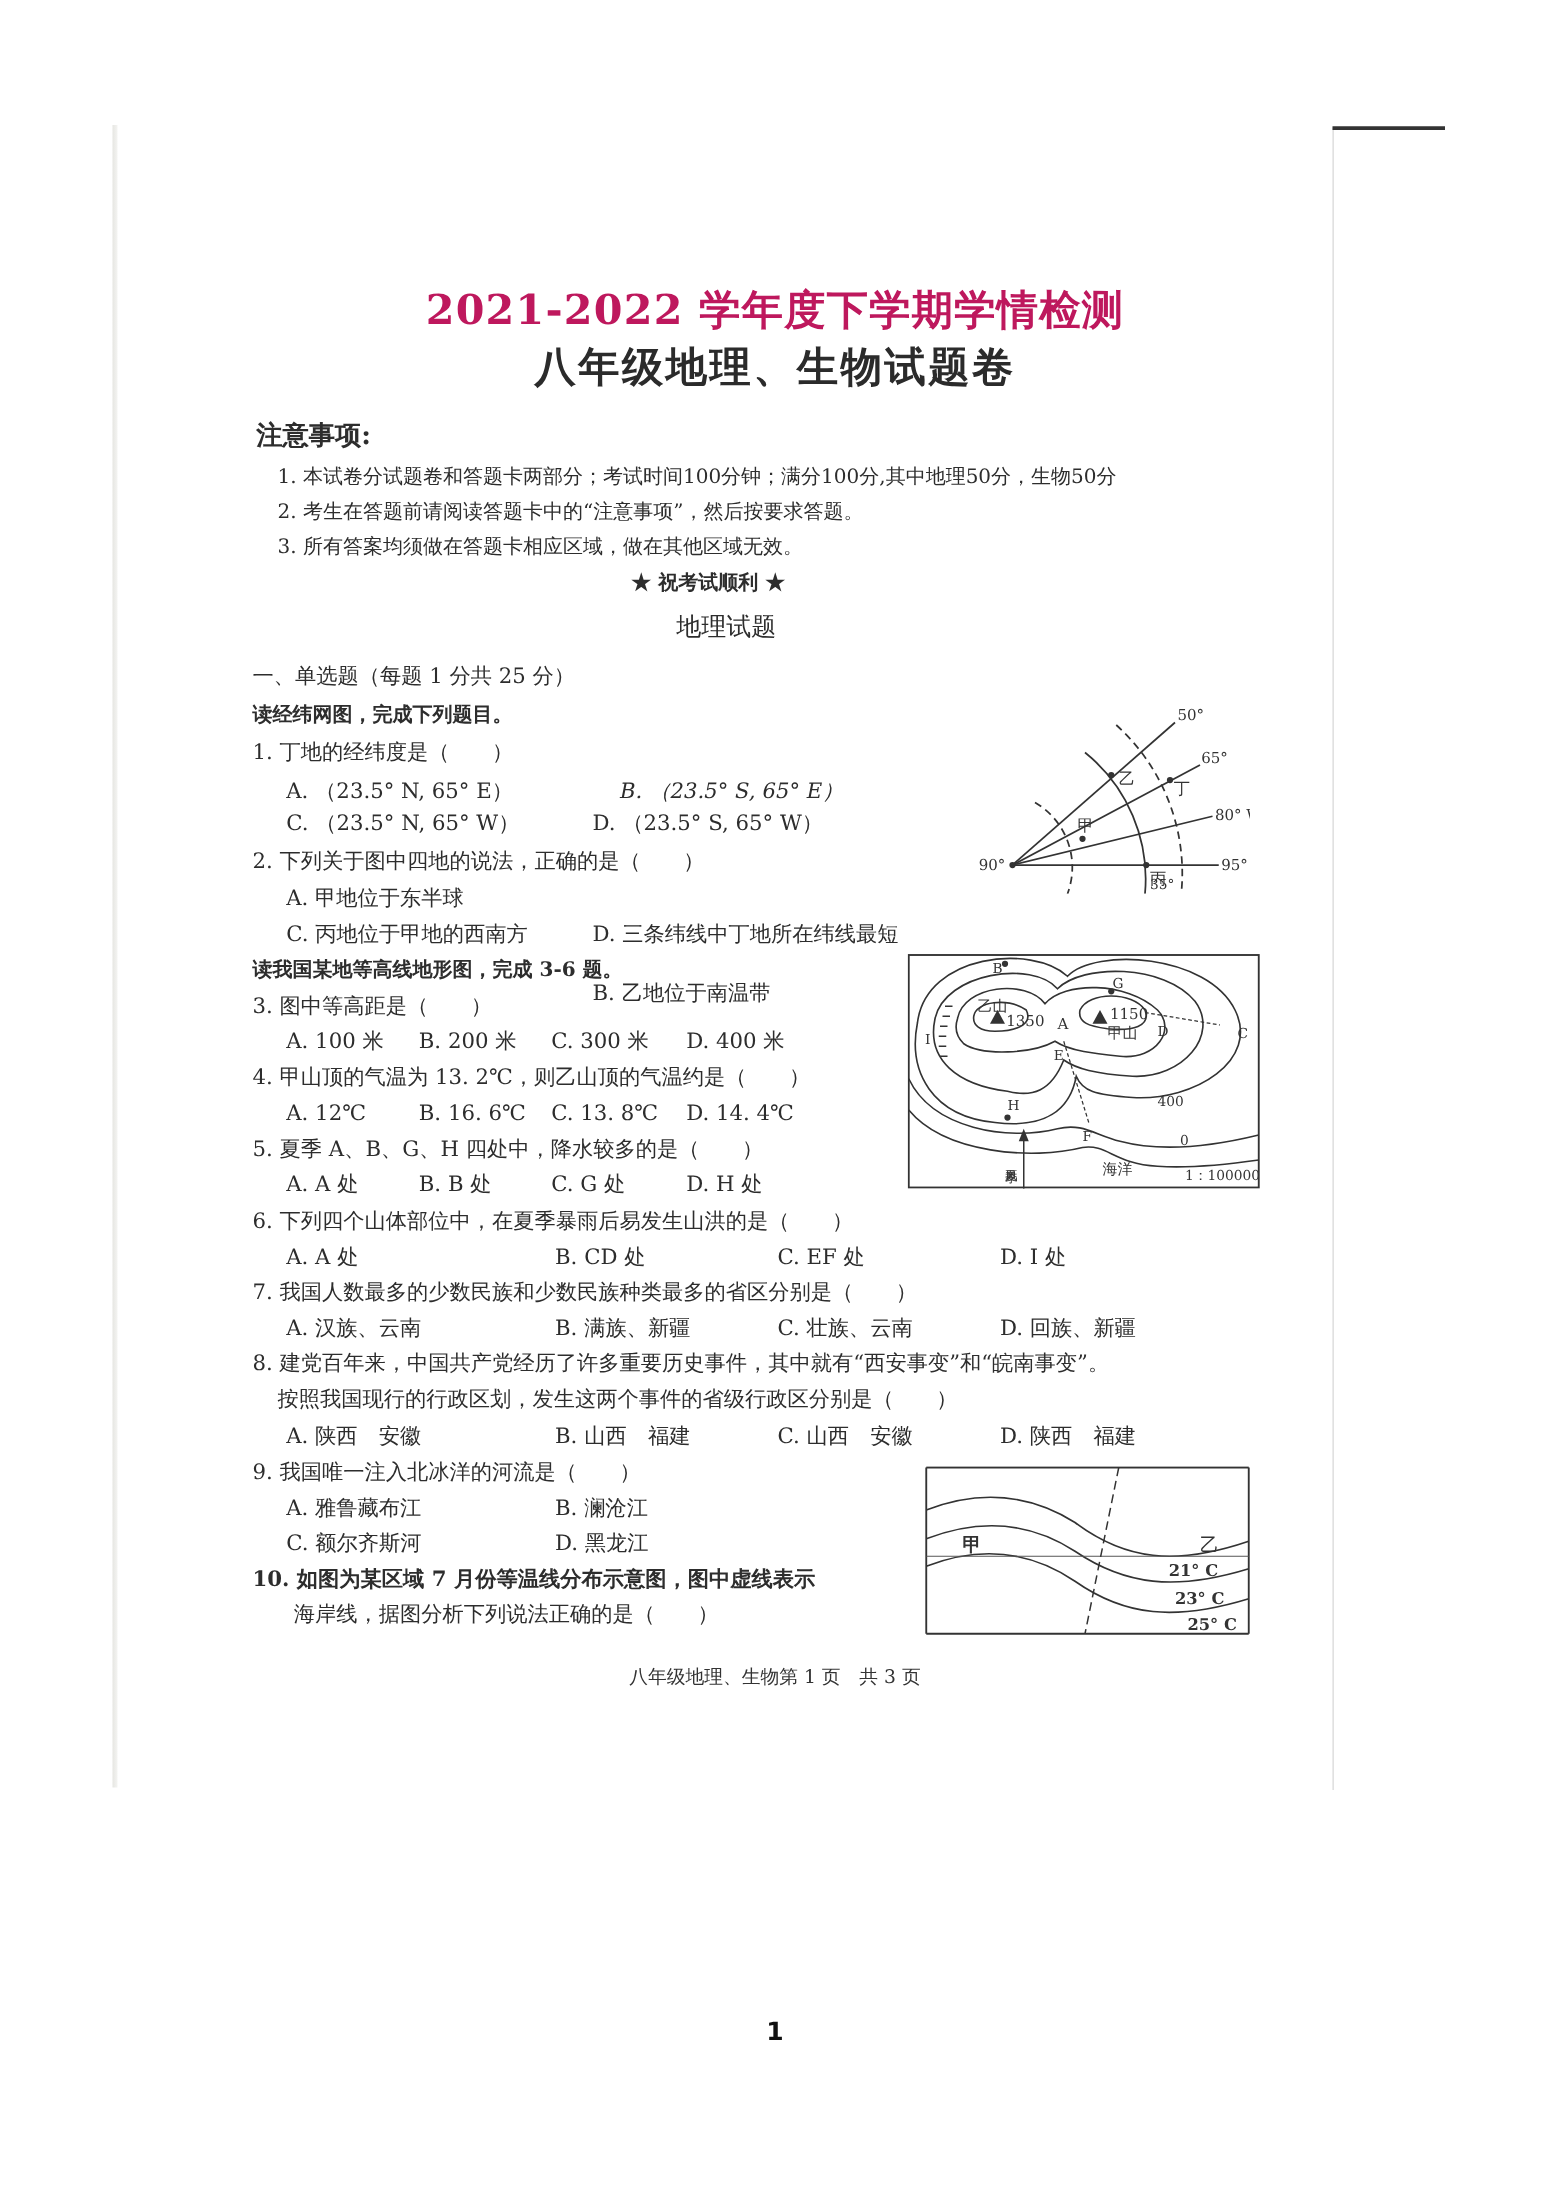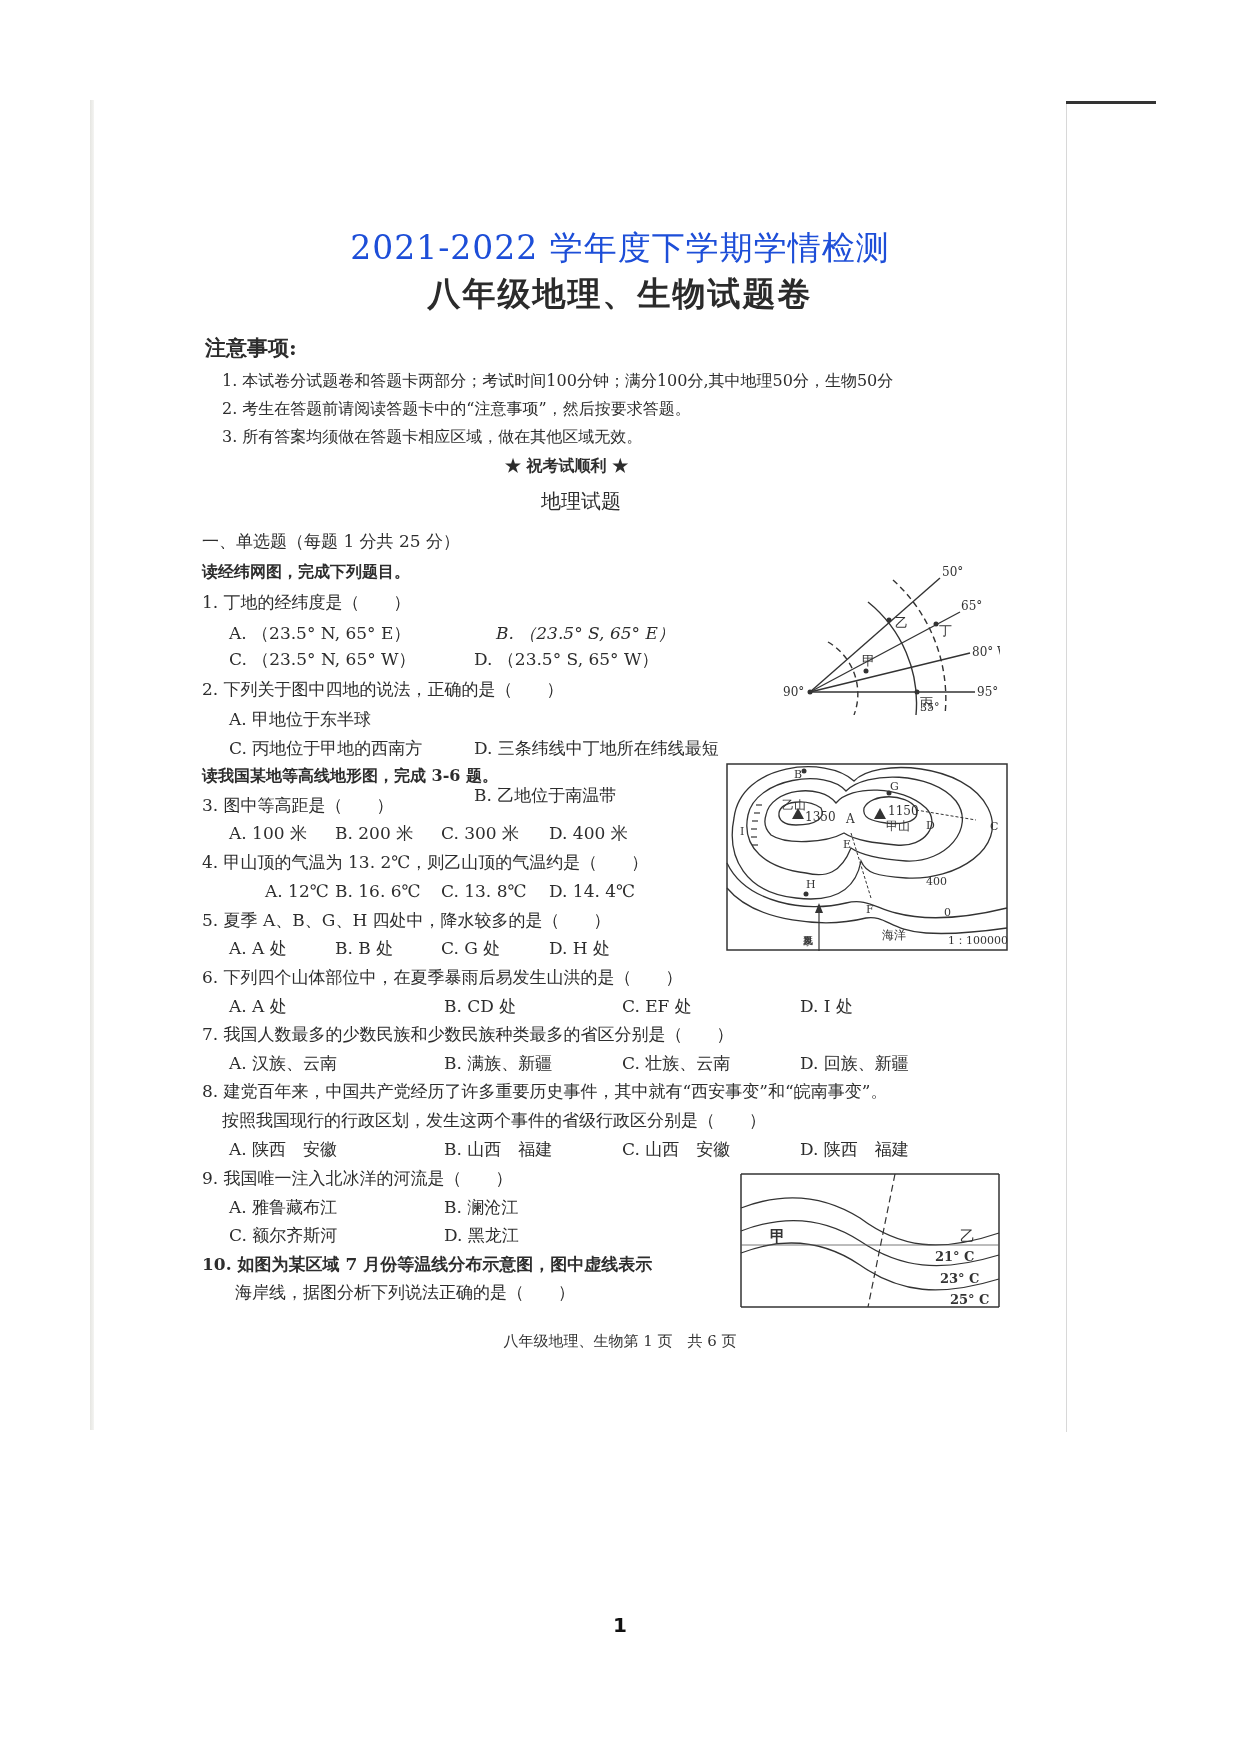--- a/index.html
+++ b/index.html
@@ -4,21 +4,21 @@
 <style>
   html, body { margin: 0; padding: 0; background: #ffffff; }
   body { width: 1240px; height: 1754px; position: relative; overflow: hidden;
          font-family: "DejaVu Serif", "Liberation Serif", serif; color: #2a2a2a; }
   .scan-edge-left { position: absolute; left: 90px; top: 100px; width: 4px; height: 1330px;
          background: linear-gradient(to right, #e6e6e2, #f4f4f2); }
   .scan-edge-right { position: absolute; left: 1066px; top: 102px; width: 1px; height: 1330px; background: #d8d8d8; }
   .scan-topline { position: absolute; left: 1066px; top: 101px; width: 90px; height: 3px; background: #333; }
   .page { position: absolute; left: 0; top: 0; width: 1240px; height: 1754px; }
   .title1 { position: absolute; left: 0; width: 1240px; top: 226px; text-align: center;
-            font-size: 33px; font-weight: normal; letter-spacing: 1px; color: #1d4ed8; }
+            font-size: 33px; font-weight: bold; letter-spacing: 1px; color: #be185d; }
   .title2 { position: absolute; left: 0; width: 1240px; top: 272px; text-align: center;
             font-size: 33px; font-weight: bold; letter-spacing: 2px; color: #2b2b2b; }
   .t { position: absolute; font-size: 17px; white-space: nowrap; line-height: 22px; color: #2d2d2d; }
   .bold { font-weight: bold; }
   .opt { position: absolute; font-size: 17px; white-space: nowrap; line-height: 22px; color: #2d2d2d; text-align: center; }
   .fig { position: absolute; }
   .fig svg text { font-family: "DejaVu Serif", serif; fill: #333; }
   .pagenum { position: absolute; left: 0; width: 1240px; top: 1613px; text-align: center;
              font-family: "DejaVu Sans", sans-serif; font-weight: bold; font-size: 20px; color: #111; }
   .footer { position: absolute; left: 0; width: 1240px; top: 1332px; text-align: center; font-size: 15px; color: #333; }
@@ -60,21 +60,21 @@
 
   <div class="t bold" style="left:202px; top:765px; font-size:16px;">读我国某地等高线地形图，完成 3-6 题。</div>
 
   <div class="t" style="left:202px; top:794px;">3. 图中等高距是（　　）</div>
   <div class="opt" style="left:229px; top:822px;">A. 100 米</div>
   <div class="opt" style="left:335px; top:822px;">B. 200 米</div>
   <div class="opt" style="left:441px; top:822px;">C. 300 米</div>
   <div class="opt" style="left:549px; top:822px;">D. 400 米</div>
 
   <div class="t" style="left:202px; top:851px;">4. 甲山顶的气温为 13. 2℃，则乙山顶的气温约是（　　）</div>
-  <div class="opt" style="left:229px; top:880px;margin-left:36px;">A. 12℃</div>
+  <div class="opt" style="left:229px; top:880px;">A. 12℃</div>
   <div class="opt" style="left:335px; top:880px;">B. 16. 6℃</div>
   <div class="opt" style="left:441px; top:880px;">C. 13. 8℃</div>
   <div class="opt" style="left:549px; top:880px;">D. 14. 4℃</div>
 
   <div class="t" style="left:202px; top:909px;">5. 夏季 A、B、G、H 四处中，降水较多的是（　　）</div>
   <div class="opt" style="left:229px; top:937px;">A. A 处</div>
   <div class="opt" style="left:335px; top:937px;">B. B 处</div>
   <div class="opt" style="left:441px; top:937px;">C. G 处</div>
   <div class="opt" style="left:549px; top:937px;">D. H 处</div>
 
@@ -206,15 +206,15 @@
       <line x1="155" y1="1" x2="128" y2="134" stroke="#333" stroke-width="1.2" stroke-dasharray="7,4"></line>
       <text x="30" y="68" font-size="15" font-weight="bold">甲</text>
       <text x="220" y="68" font-size="15">乙</text>
       <text x="195" y="88" font-size="13" font-weight="bold">21° C</text>
 ",
       <text x="200" y="110" font-size="13" font-weight="bold">23° C</text>
       <text x="210" y="131" font-size="13" font-weight="bold">25° C</text>
     </svg>
   </div>
 
-  <div class="footer">八年级地理、生物第 1 页　共 6 页</div>
+  <div class="footer">八年级地理、生物第 1 页　共 3 页</div>
   <div class="pagenum">1</div>
 </div>
 
 </body></html>

